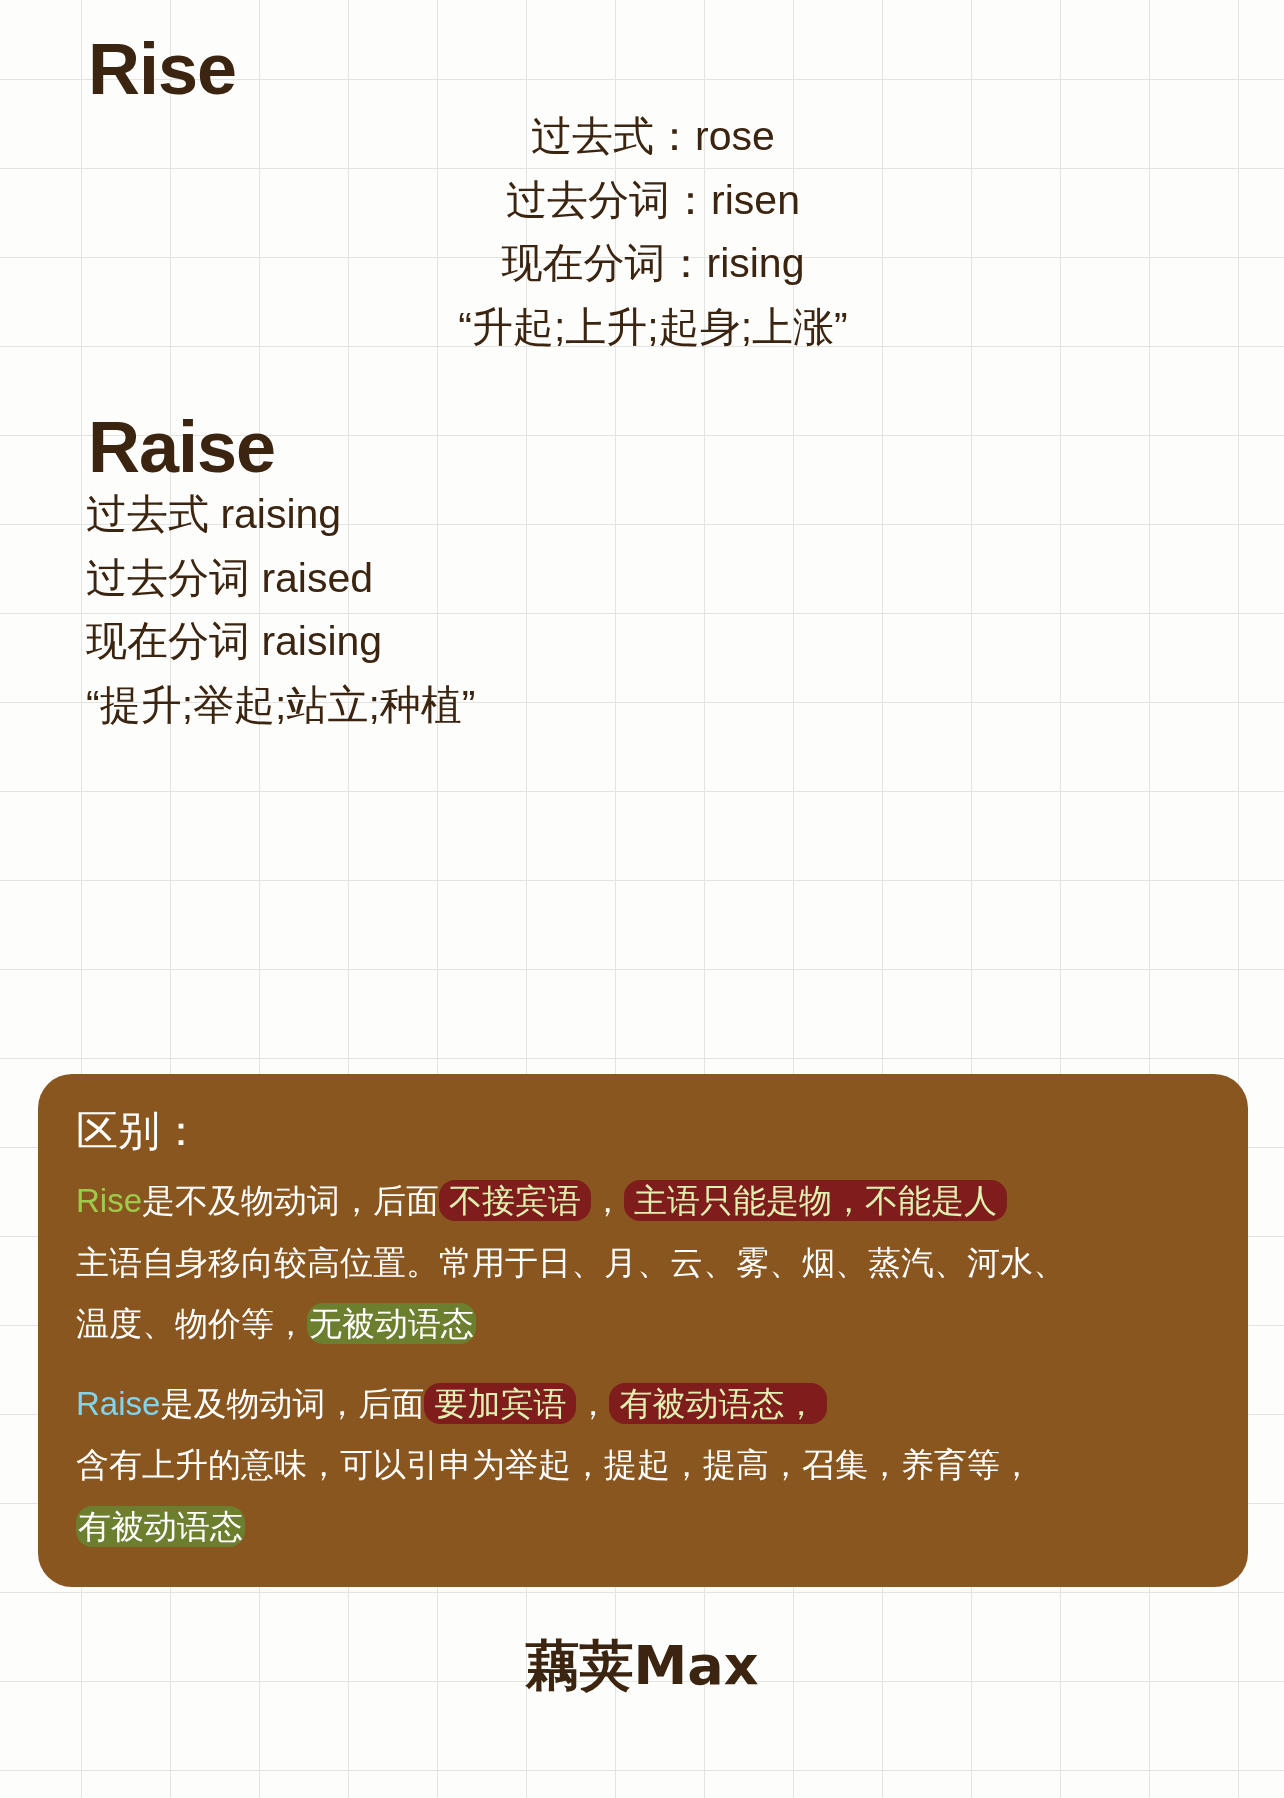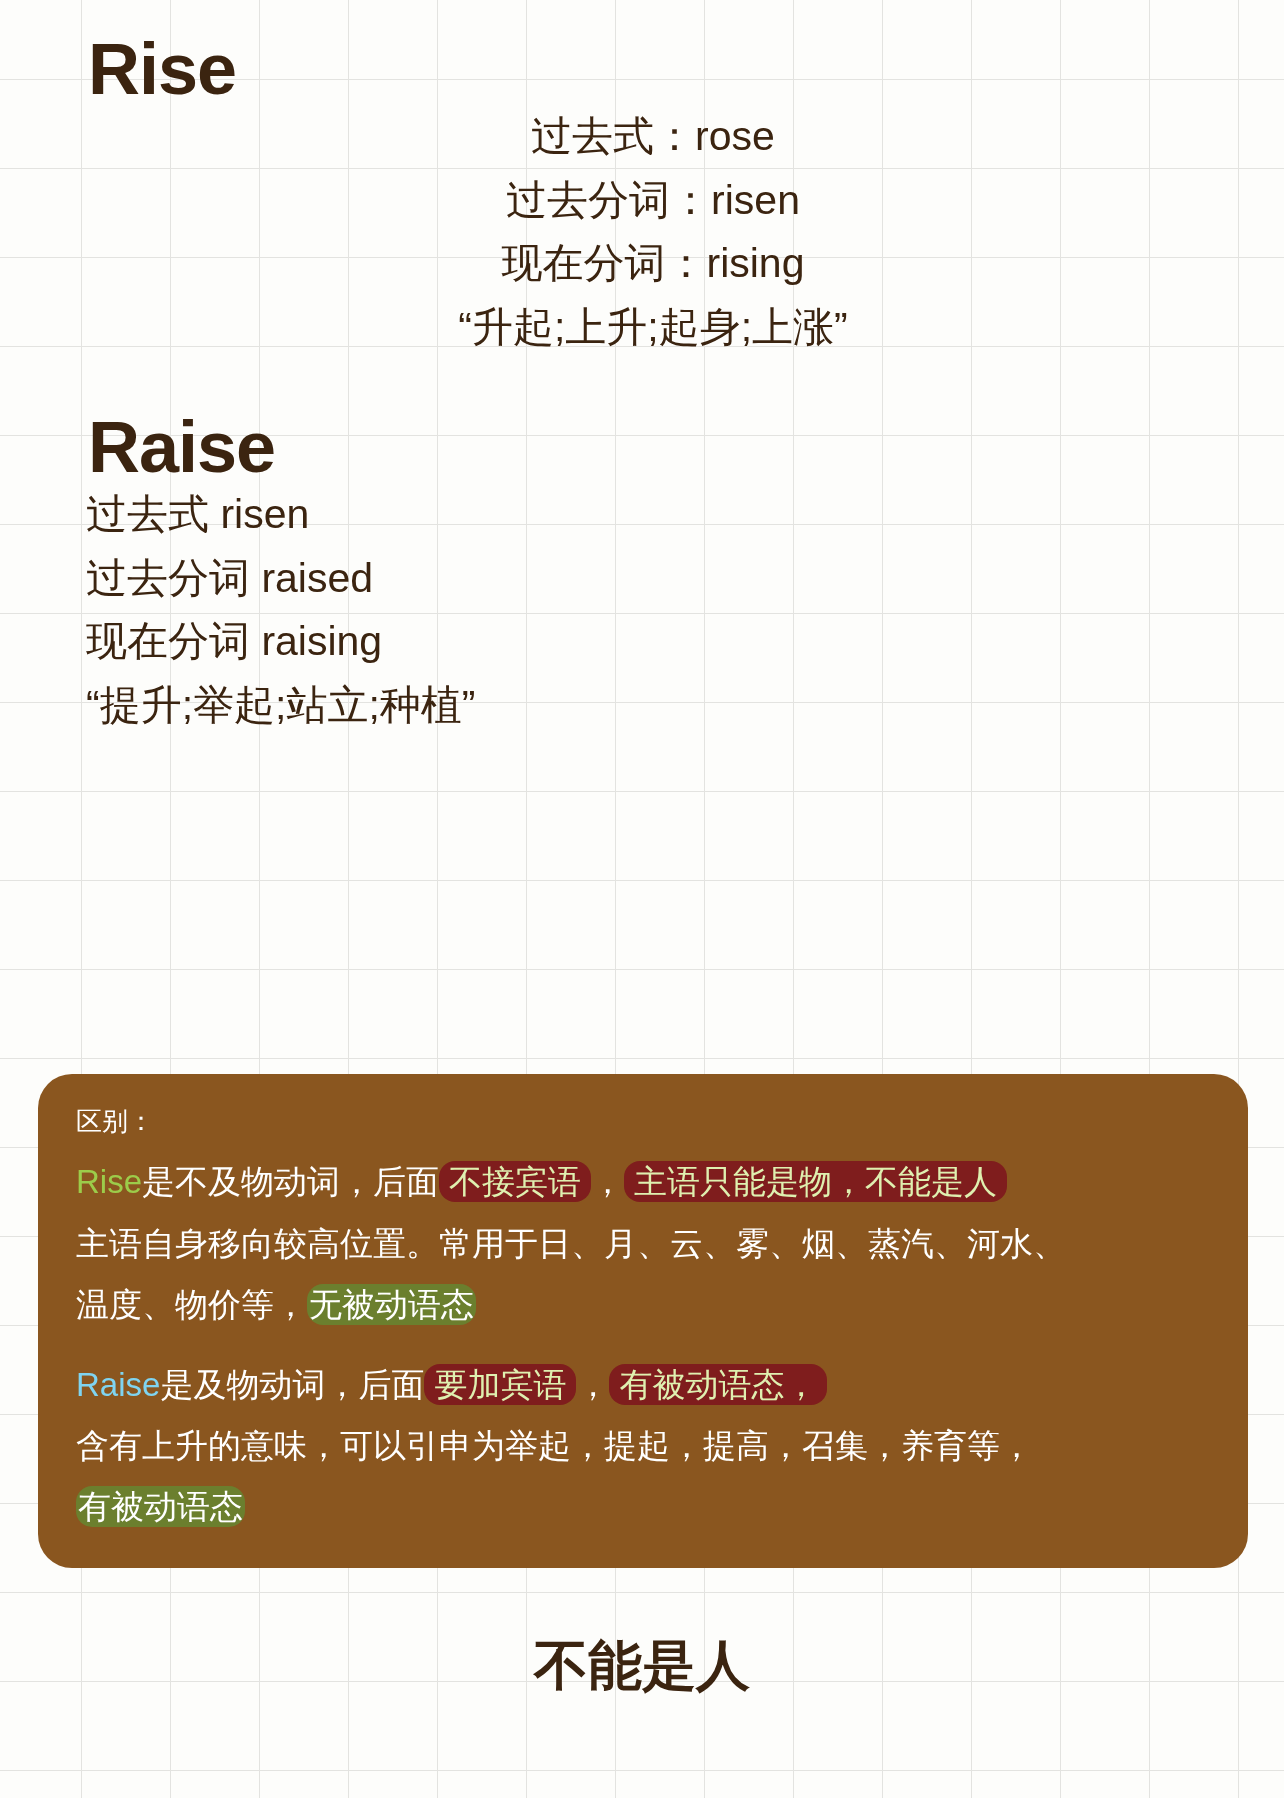--- a/index.html
+++ b/index.html
@@ -68,21 +68,21 @@
     top: 1074px;
     width: 1210px;
     box-sizing: border-box;
     background: #8a561f;
     border-radius: 34px;
     padding: 26px 26px 34px 26px;
     color: #ffffff;
     z-index: 2;
   }
   #diff-panel .panel-title {
-    font-size: 26px;
+    font-size: 42px;
     font-weight: 500;
     color: #ffffff;
     margin: 6px 0 18px 12px;
     line-height: 1.2;
   }
   .para {
     font-size: 33px;
     line-height: 1.62;
     color: #ffffff;
     margin: 0 0 0 12px;
@@ -137,21 +137,21 @@
   <div class="word-block" id="rise-block">
     <div class="word-title">Rise</div>
     <div class="word-line">过去式：rose</div>
     <div class="word-line">过去分词：risen</div>
     <div class="word-line">现在分词：rising</div>
     <div class="word-line">“升起;上升;起身;上涨”</div>
   </div>
 
   <div class="word-block" id="raise-block">
     <div class="word-title">Raise</div>
-    <div class="word-line">过去式 risen</div>
+    <div class="word-line">过去式 raising</div>
     <div class="word-line">过去分词 raised</div>
     <div class="word-line">现在分词 raising</div>
     <div class="word-line">“提升;举起;站立;种植”</div>
   </div>
 
 </div>
 
 <div id="diff-panel">
   <div class="panel-title">区别：</div>
 
@@ -167,13 +167,13 @@
 
   <div class="para">
     <span class="kw-blue">Raise</span><span>是及物动词，后面</span><span class="hl">要加宾语</span><span>，</span><span class="hl">有被动语态，</span>
   </div>
   <div class="para">含有上升的意味，可以引申为举起，提起，提高，召集，养育等，</div>
   <div class="para">
     <span class="hl-plain">有被动语态</span>
   </div>
 </div>
 
-<div id="footer-brand">不能是人</div>
+<div id="footer-brand">藕荚Max</div>
 
 </body></html>

